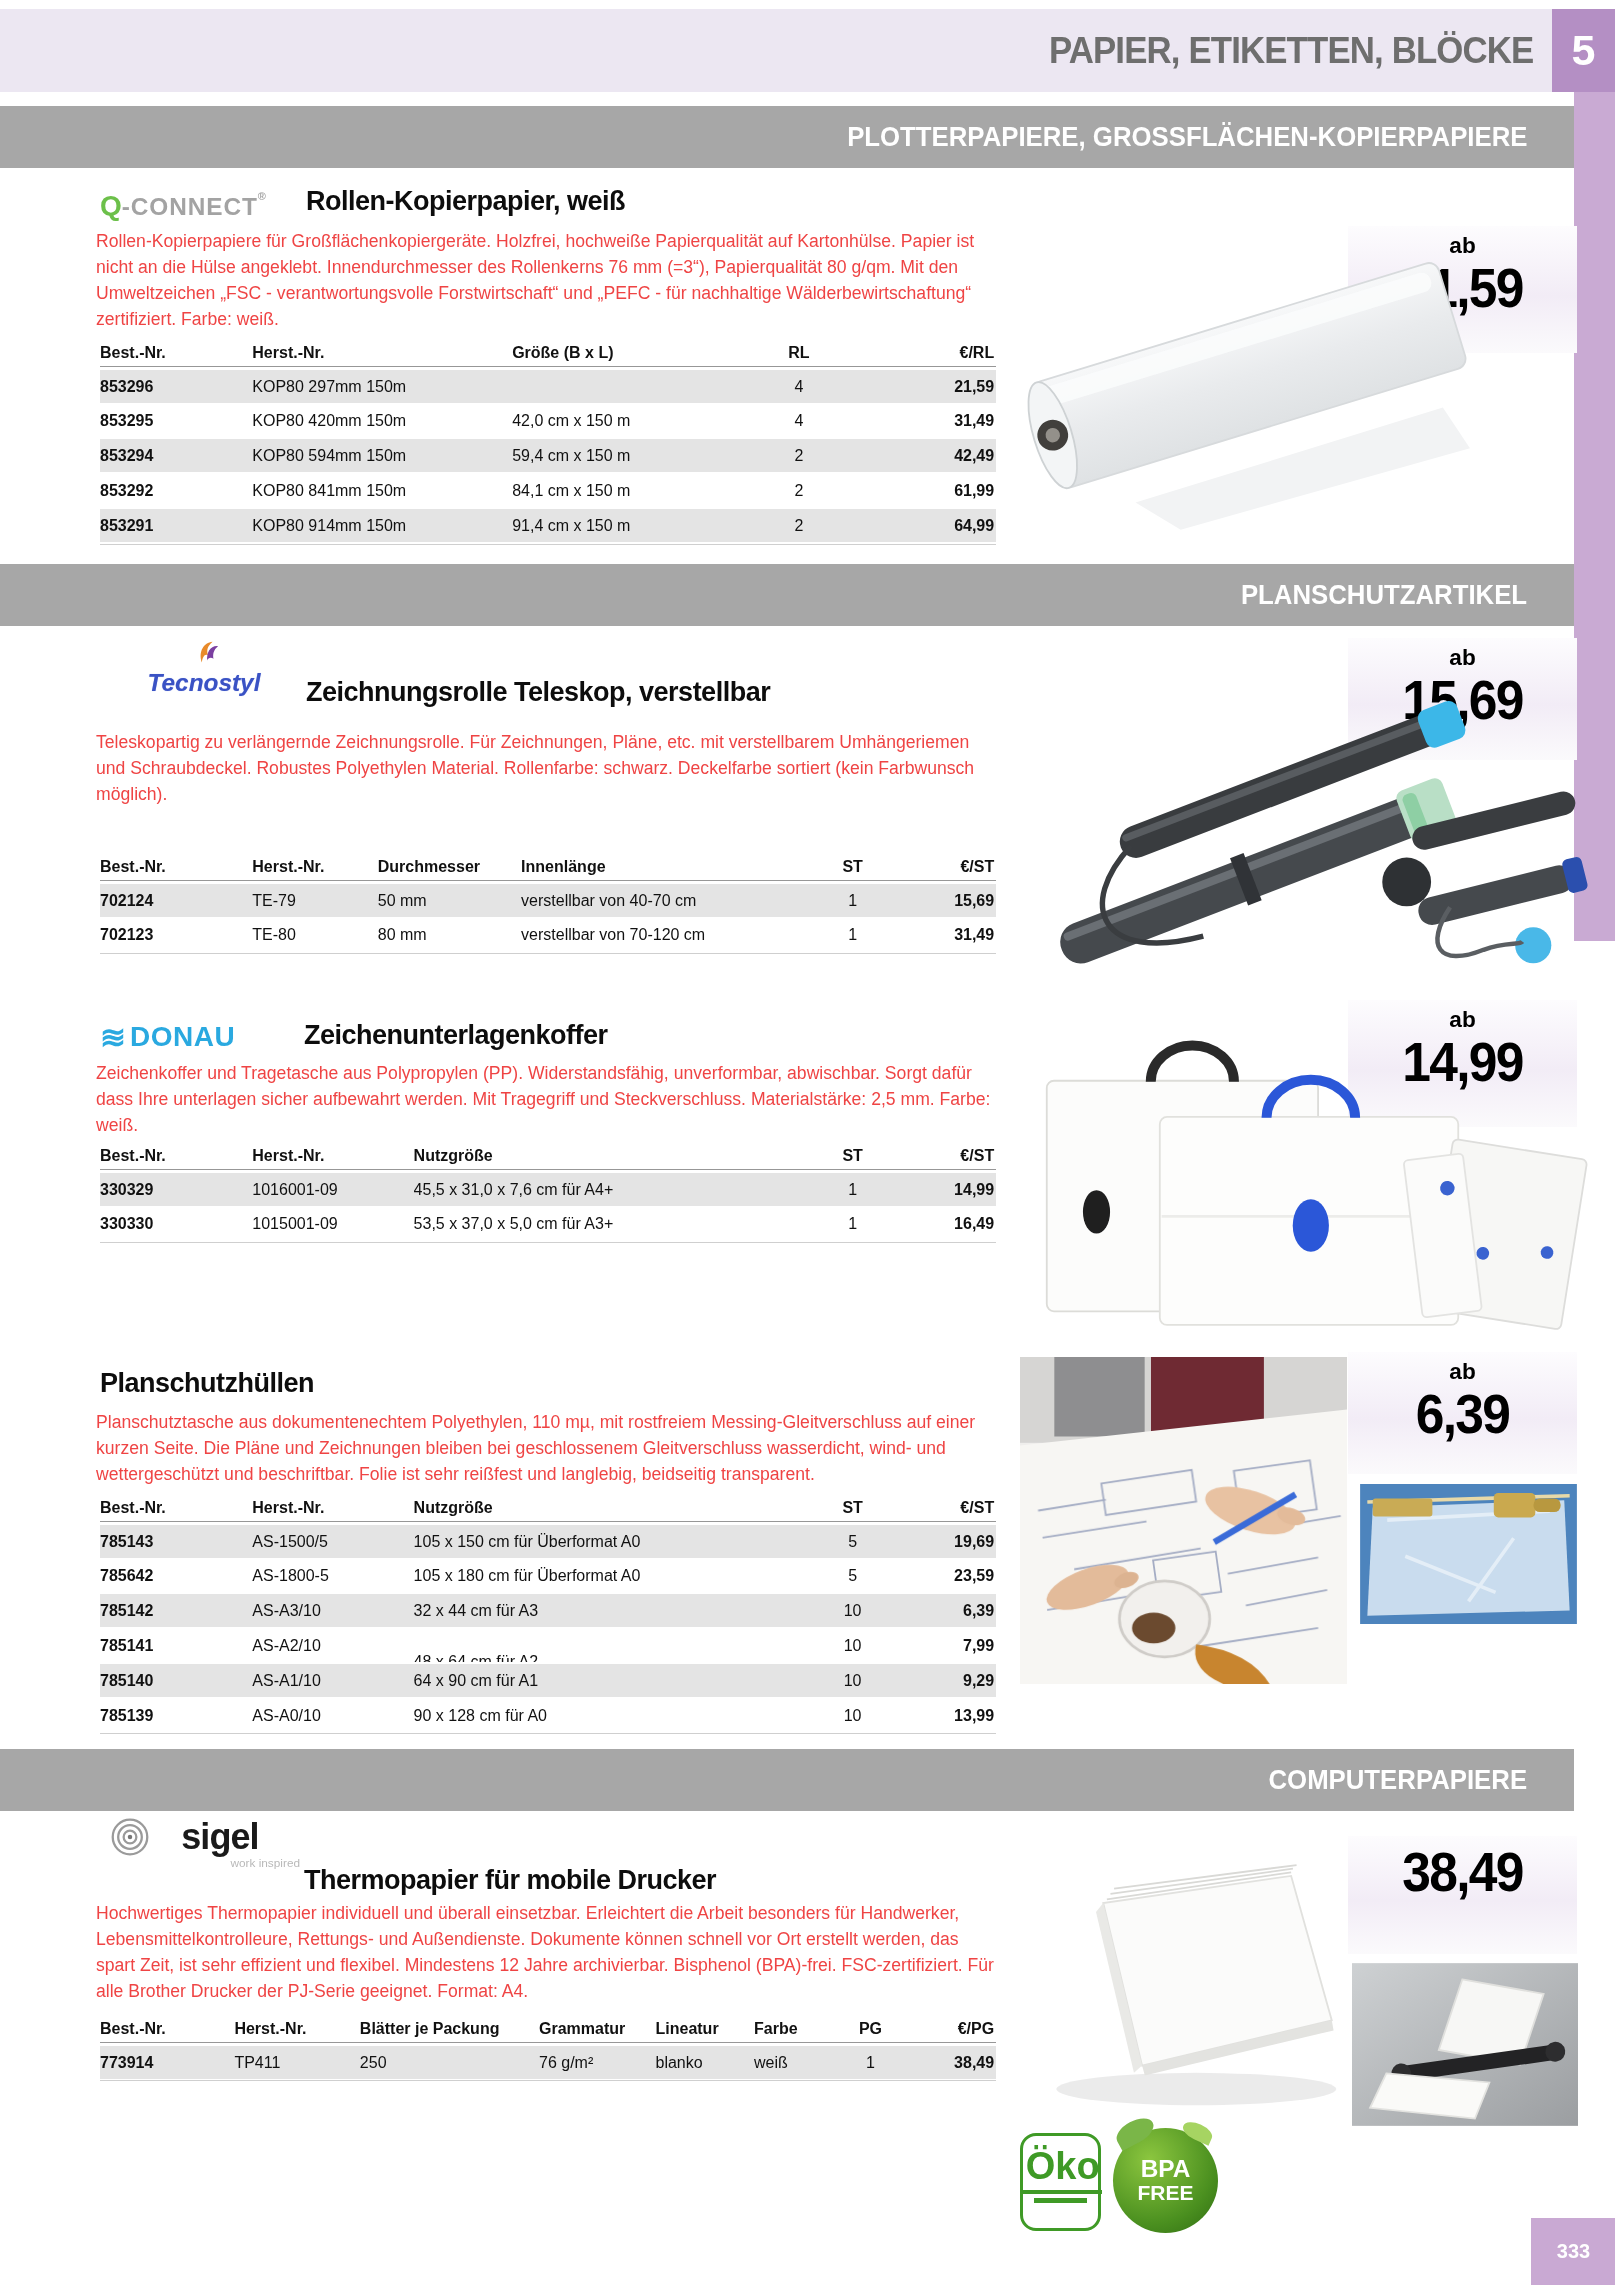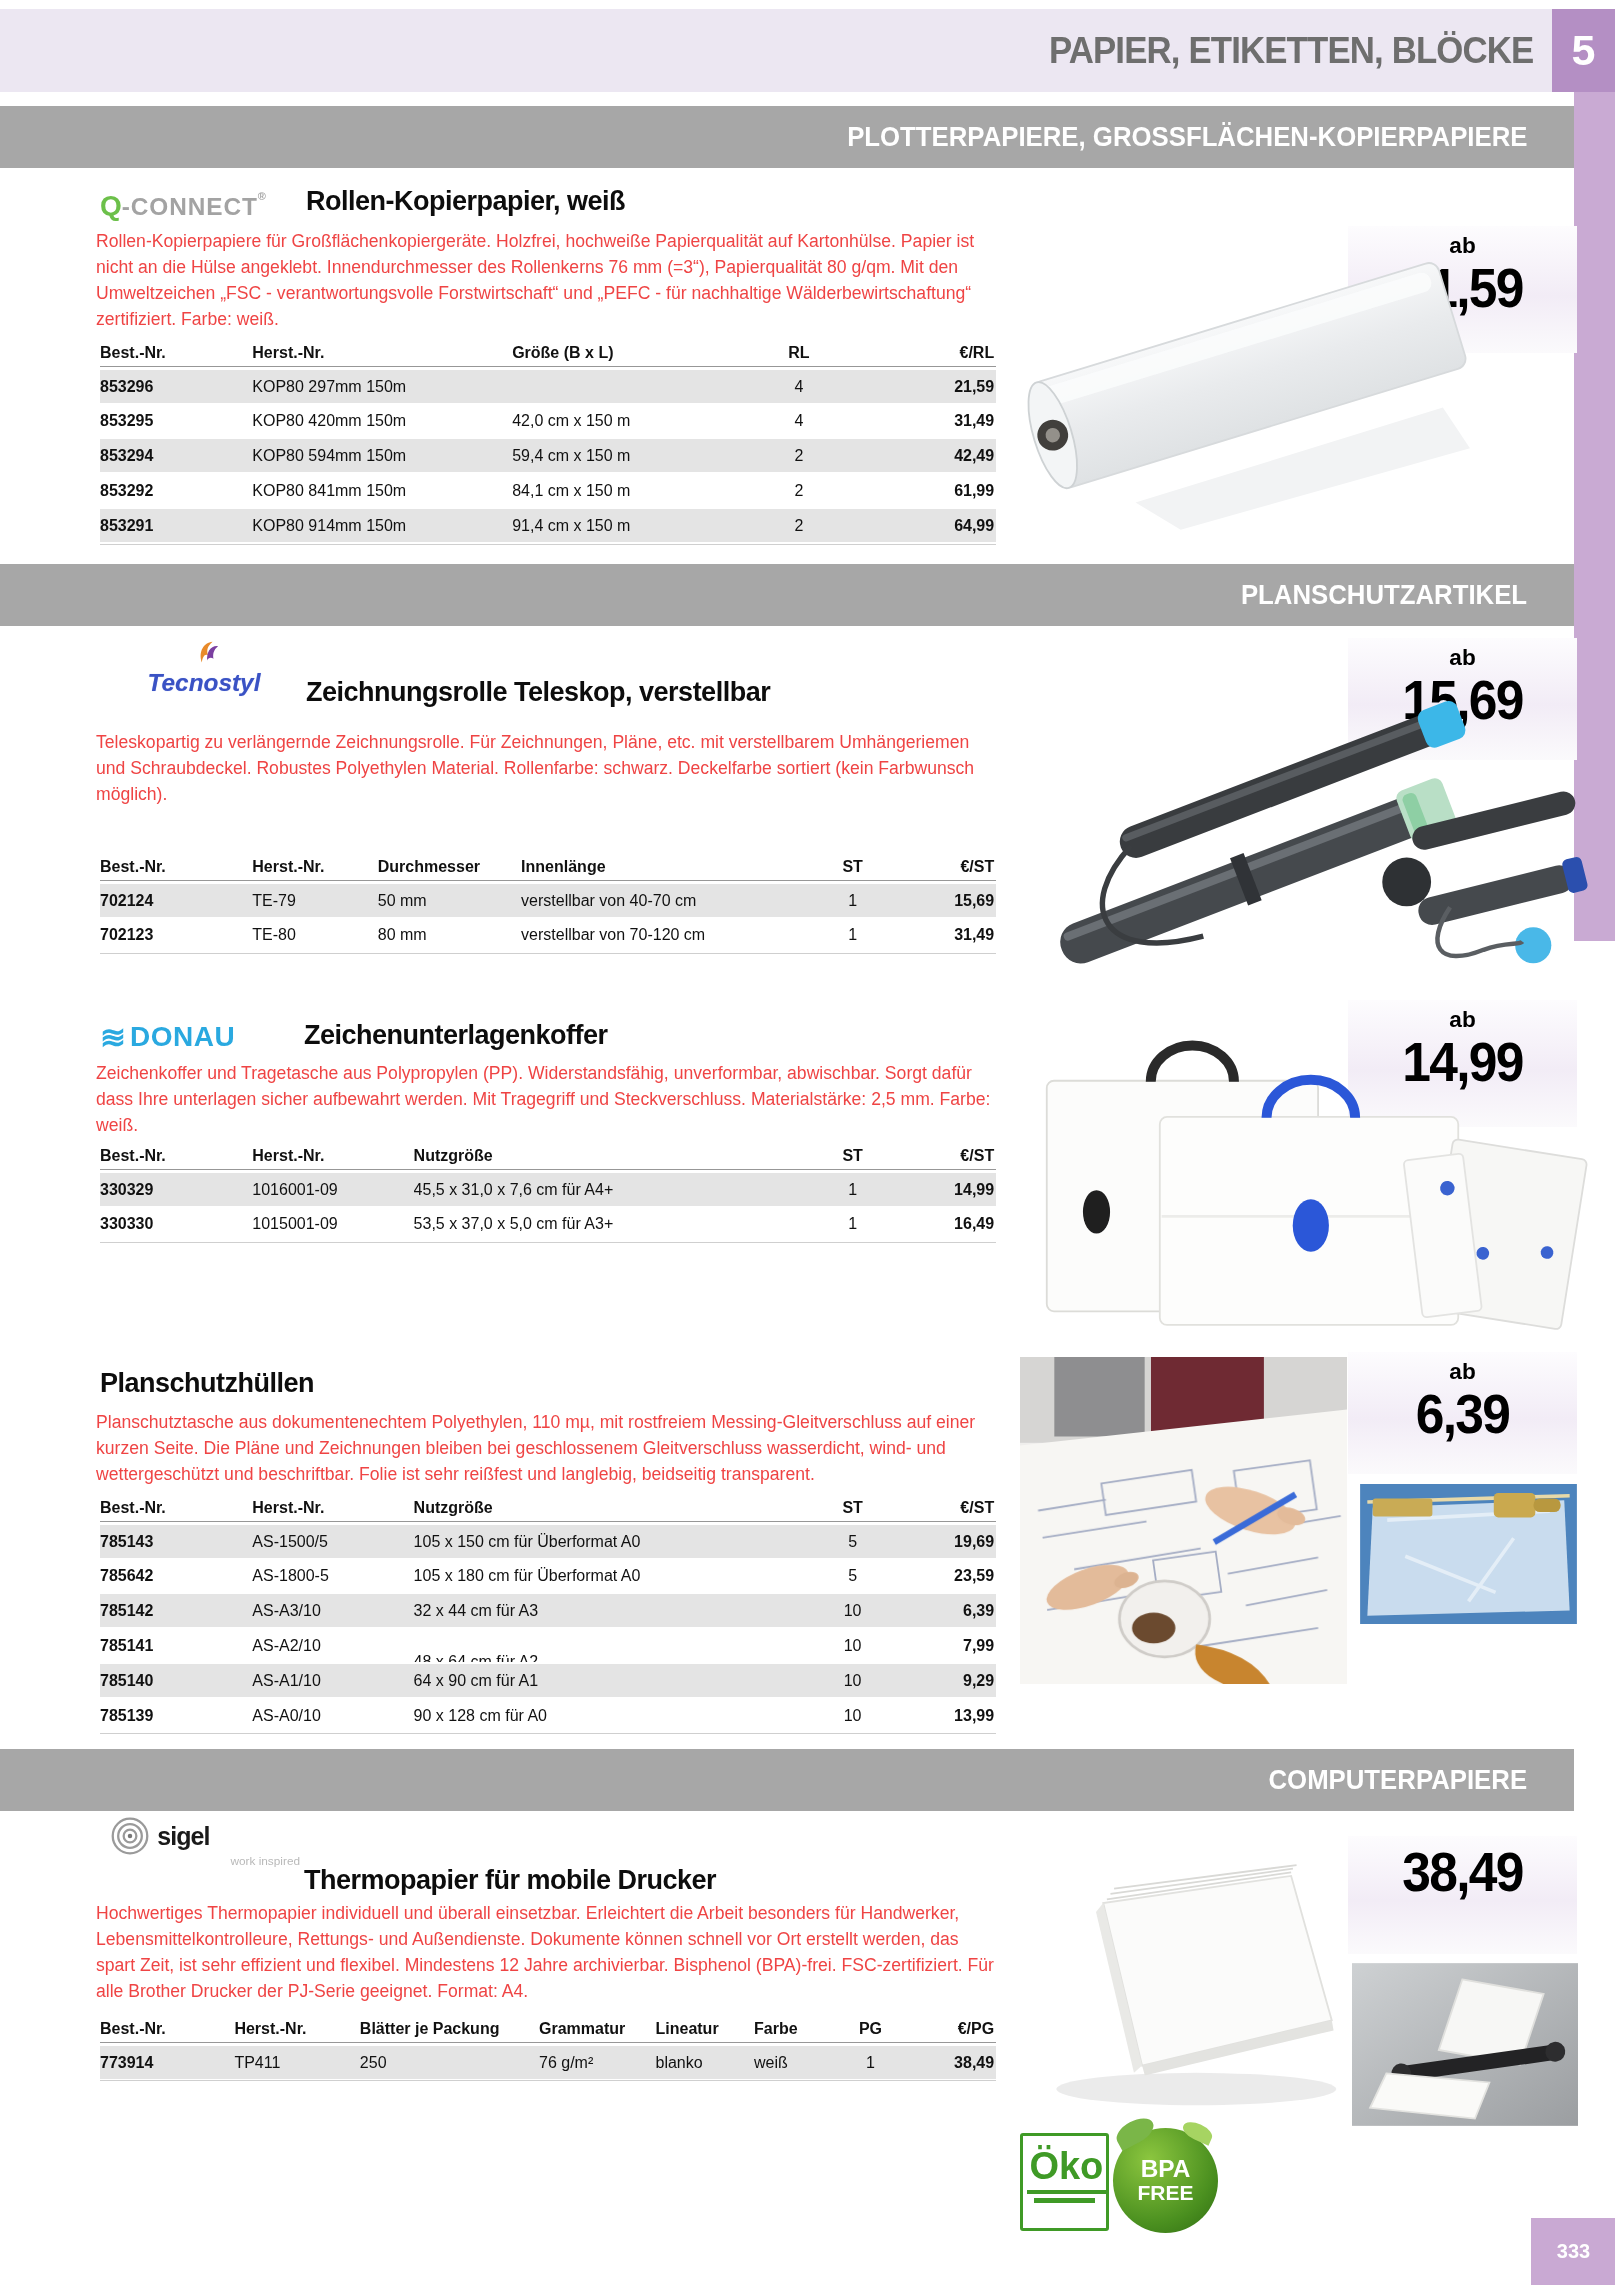--- a/index.html
+++ b/index.html
@@ -41,28 +41,28 @@
   .logo-qconnect .rest{color:#a3a3a3;font-size:24.4px;letter-spacing:0.9px;}
   .logo-qconnect .reg{color:#a3a3a3;font-size:11px;vertical-align:top;}
   .logo-tecnostyl{position:absolute;left:118px;top:639px;width:172px;text-align:center;}
   .logo-tecnostyl .tec-text{color:#3a52c4;font-size:24.4px;font-weight:bold;font-style:italic;
         text-shadow:0 0 0.9px #aab8ee;}
   .logo-donau{position:absolute;left:100px;top:1019px;white-space:nowrap;}
   .logo-donau .donau-icon{color:#2aa9e0;font-size:31px;font-weight:bold;vertical-align:-1.8px;}
   .logo-donau .donau-text{color:#2aa9e0;font-size:28px;font-weight:bold;letter-spacing:0.5px;}
   .logo-sigel{position:absolute;left:110px;top:1816px;width:190px;}
   .sigel-row{display:flex;align-items:center;gap:7.2px;}
-  .sigel-text{font-size:25px;font-weight:bold;color:#1a1a1a;letter-spacing:-0.9px;}
+  .sigel-text{font-size:36px;font-weight:bold;color:#1a1a1a;letter-spacing:-0.9px;margin-left:24px;}
   .sigel-tag{font-size:11.8px;color:#b9b9b9;text-align:right;margin-top:-1.8px;padding-left:47px;}
   
   .img-wrap{position:absolute;}
   .img-wrap svg{display:block;width:100%;height:100%;}
   
-  .badge-oko{position:absolute;left:1020px;top:2133px;width:89px;height:98px;background:#fff;
-        border:3.6px solid #3f9a26;border-radius:3px;text-align:right;box-sizing:border-box;}
+  .badge-oko{position:absolute;left:1020px;top:2133px;width:81px;height:98px;background:#fff;
+        border:3.6px solid #3f9a26;border-radius:16px;text-align:right;box-sizing:border-box;}
   .badge-oko .oko-text{display:inline-block;margin-top:9px;font-size:38px;font-weight:bold;color:#3f9a26;
         border-bottom:4.5px solid #3f9a26;padding:0 2.7px 1.8px;}
   .badge-oko::after{content:"";display:block;height:4.5px;background:#3f9a26;margin:4.5px 11px 0;}
   .badge-bpa{position:absolute;left:1113px;top:2128px;width:105px;height:105px;border-radius:50%;
         background:radial-gradient(circle at 35% 30%,#8cc63f,#4a8f1f 65%,#2e6b12);
         display:flex;flex-direction:column;align-items:center;justify-content:center;
         color:#fff;font-weight:bold;}
   .badge-bpa::before{content:"";position:absolute;width:40px;height:22px;background:#7ab648;
         border-radius:50% 50% 50% 0;top:-7.2px;left:1.8px;transform:rotate(-28deg);}
   .badge-bpa::after{content:"";position:absolute;width:31px;height:16.3px;background:#a6d462;

